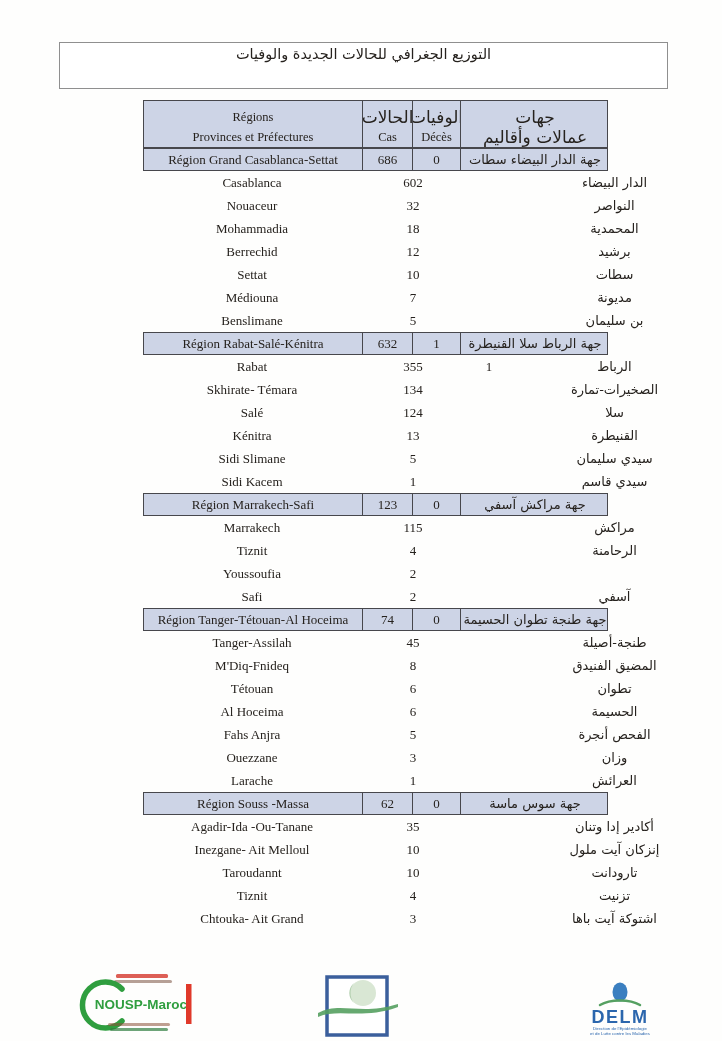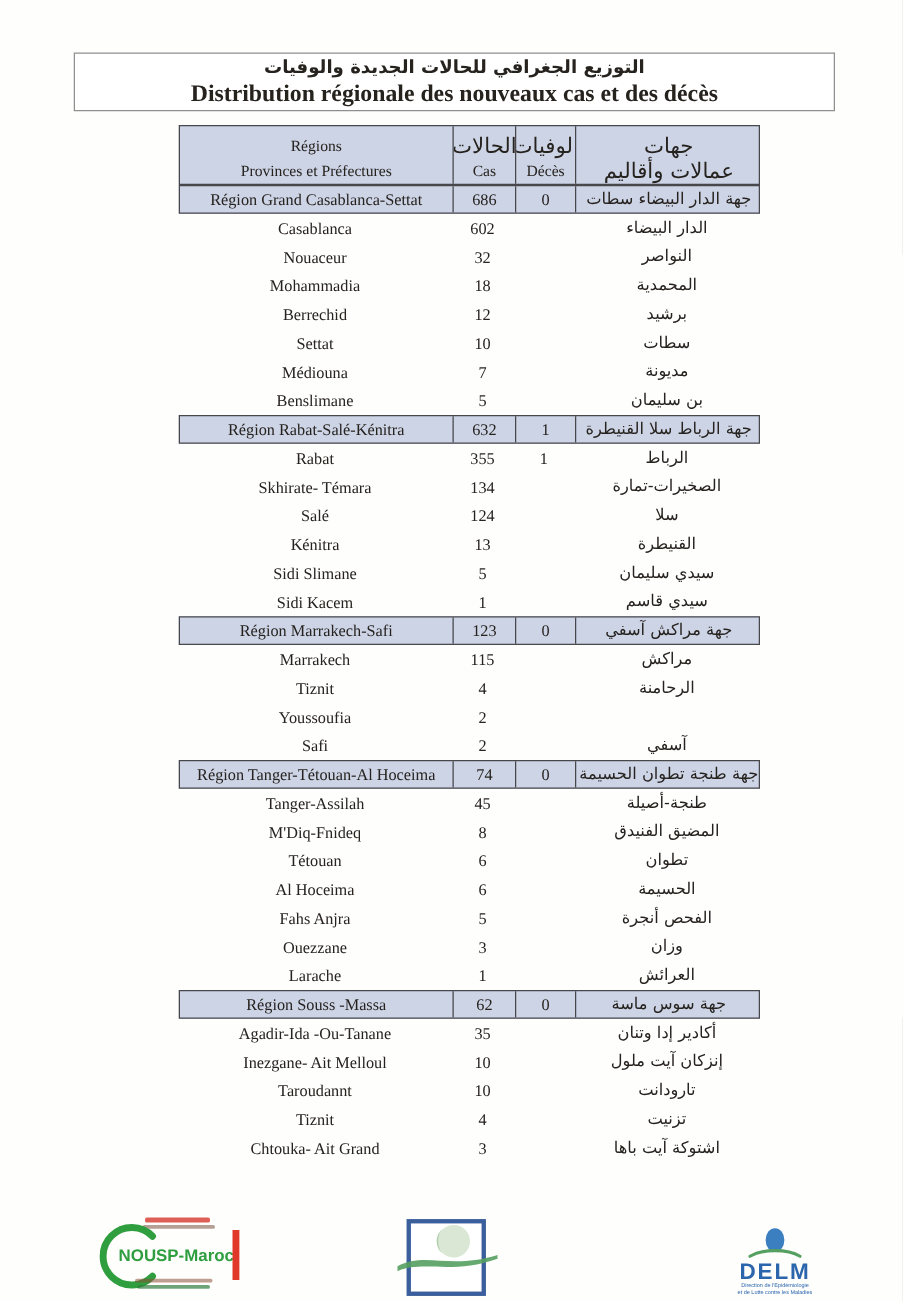--- a/index.html
+++ b/index.html
@@ -16,21 +16,21 @@
   .title-box{
     position:absolute;left:59px;top:42px;width:609px;height:47px;
     border:1px solid #8f8f8f;
     box-sizing:border-box;
     text-align:center;
     background:#fff;
   }
   .title-ar{
     font-family:"DejaVu Sans",sans-serif;
     direction:rtl;
-    font-weight:bold;font-size:14.5px;line-height:22px;
+    font-weight:normal;font-size:14.5px;line-height:22px;
     letter-spacing:.2px;
   }
   .title-fr{
     font-weight:bold;font-size:19px;line-height:22px;
   }
   
   .table{
     position:absolute;left:143px;top:100px;width:465px;
   }
   .trow{
@@ -51,42 +51,41 @@
     border:1.5px solid #47474c;
   }
   .header-row .cell{flex-direction:column;justify-content:flex-end;line-height:20px;}
   .header-row .cell + .cell{border-left:1.5px solid #47474c;}
   .region-row{
     height:23px;
     background:#cdd4e6;
     border:1.5px solid #47474c;
   }
   .region-row .cell + .cell{border-left:1.5px solid #47474c;}
-  .prov-row{height:23px;background:transparent;}
+  .prov-row{height:23px;background:transparent;gap:27px;}
   .ar{
     font-family:"DejaVu Sans",sans-serif;
     direction:rtl;
     font-size:12px;
   }
   .hdr-line{font-size:12.5px;}
   .hdr-line.ar{font-size:17px;}
   
   .logo{position:absolute;}
   .logo-nousp{left:74px;top:970px;width:124px;height:66px;}
   .logo-ministry{left:316px;top:974px;width:84px;height:66px;}
   .logo-delm{left:578px;top:982px;width:84px;height:56px;}
 </style>
 </head>
 <body>
 
 <div class="page">
 
   <div class="title-box">
     <div class="title-ar">التوزيع الجغرافي للحالات الجديدة والوفيات</div>
-    <div class="title-fr">Distribution régionale des nouveaux cas et des décès</div>
   </div>
 
   <div class="table">
     <div class="trow header-row">
       <div class="cell">
         <span class="hdr-line">Régions</span>
         <span class="hdr-line">Provinces et Préfectures</span>
       </div>
       <div class="cell">
         <span class="hdr-line ar">الحالات</span>

